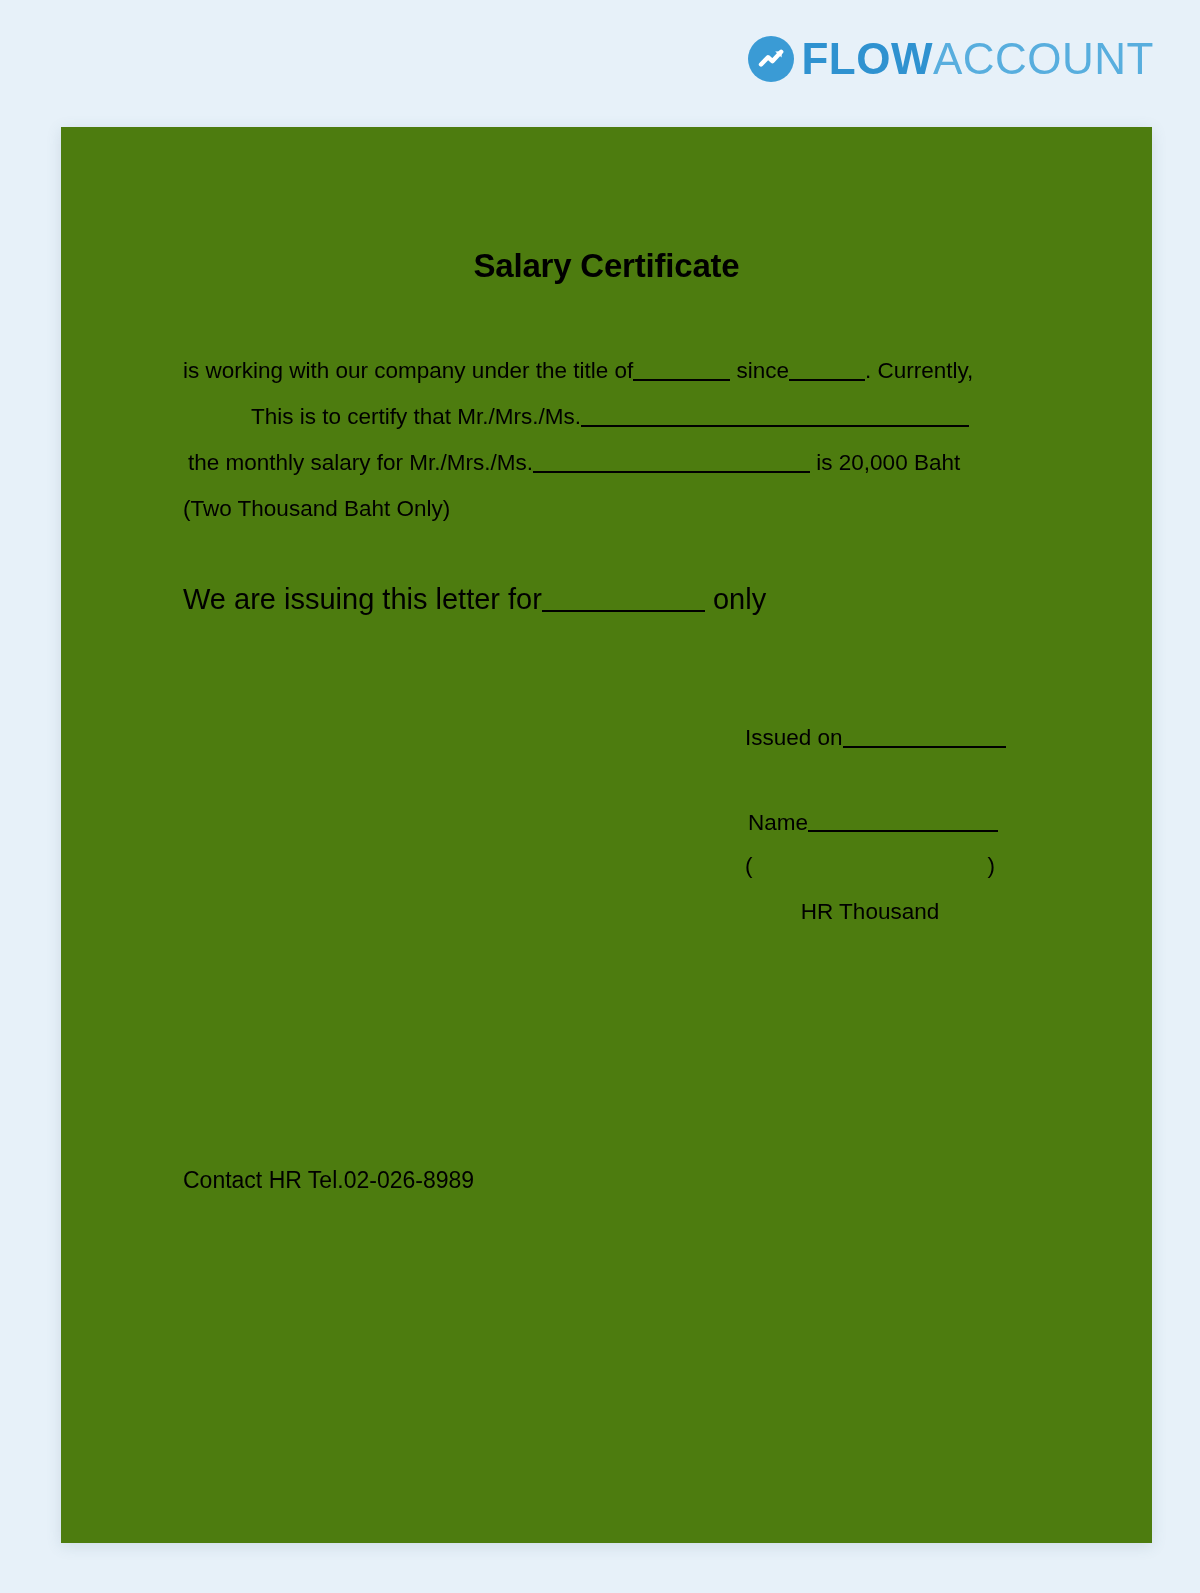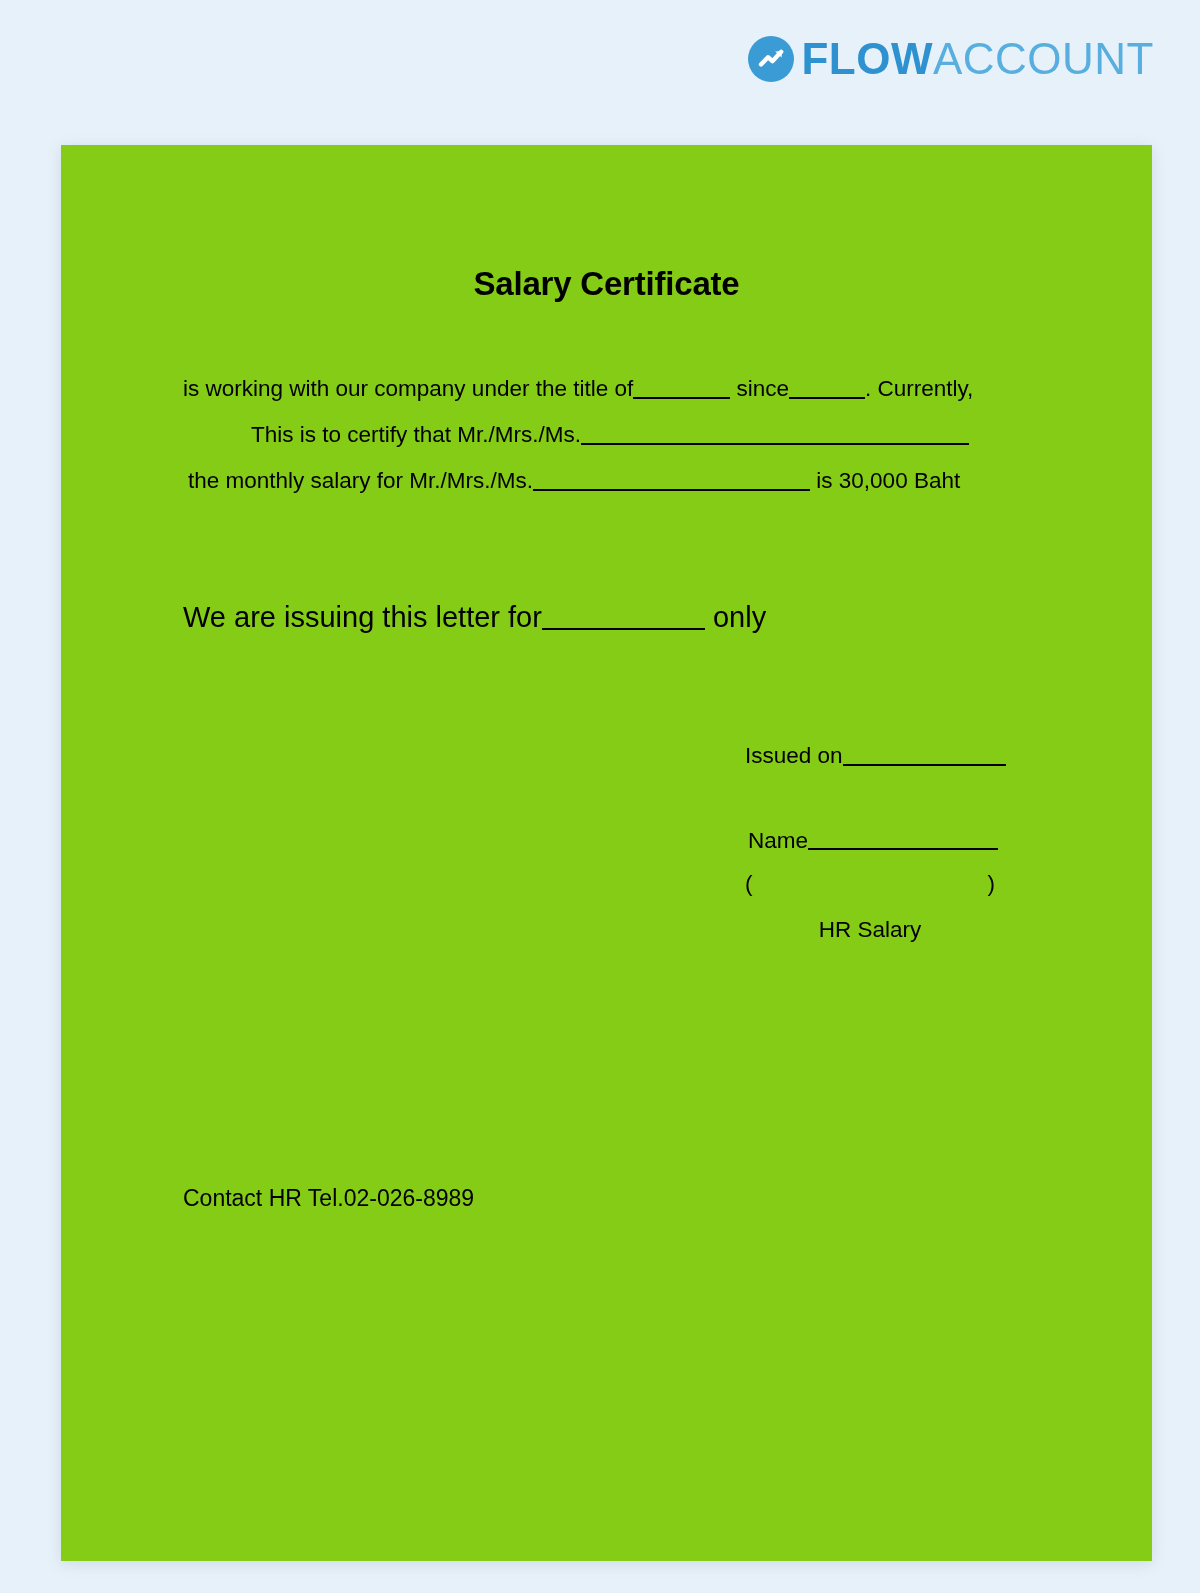--- a/index.html
+++ b/index.html
@@ -49,24 +49,24 @@
   }
   .brand-account {
     font-weight: 300;
     color: #58aede;
   }
 
   
   .doc-card {
     position: absolute;
     left: 61px;
-    top: 145px;
+    top: 127px;
     width: 1091px;
     height: 1416px;
-    background: #84cc16;
+    background: #4d7c0f;
     box-shadow: 0 3px 14px rgba(80, 110, 130, 0.16);
   }
 
   .doc-title {
     position: absolute;
     top: 120px;
     left: 0;
     width: 100%;
     text-align: center;
     font-size: 33px;
@@ -172,23 +172,26 @@
 
     <div class="body-line">
       <span>is working with our company under the title of</span><span class="blank blank-sm"></span><span> since</span><span class="blank blank-xs"></span><span>. Currently,</span>
     </div>
 
     <div class="body-line indent-1">
       <span>This is to certify that Mr./Mrs./Ms.</span><span class="blank blank-xl"></span>
     </div>
 
     <div class="body-line indent-2">
-      <span> the monthly salary for Mr./Mrs./Ms.</span><span class="blank blank-lg"></span><span> is 30,000 Baht</span>
-    </div>
-
+      <span> the monthly salary for Mr./Mrs./Ms.</span><span class="blank blank-lg"></span><span> is 20,000 Baht</span>
+    </div>
+
+    <div class="body-line">
+      <span>(Two Thousand Baht Only)</span>
+    </div>
 
   </div>
 
   <div class="issue-line">
     <span>We are issuing this letter for</span><span class="blank blank-md"></span><span> only</span>
   </div>
 
   <div class="sign-block">
 
     <div class="sign-issued">
@@ -197,19 +200,19 @@
 
     <div class="sign-name">
       <span>Name</span><span class="blank" style="width:190px"></span>
     </div>
 
     <div class="sign-paren">
       <span>(</span>
       <span>)</span>
     </div>
 
-    <div class="sign-role">HR Salary</div>
+    <div class="sign-role">HR Thousand</div>
 
   </div>
 
   <div class="contact-line">Contact HR Tel.02-026-8989</div>
 
 </div>
 
 </body></html>

